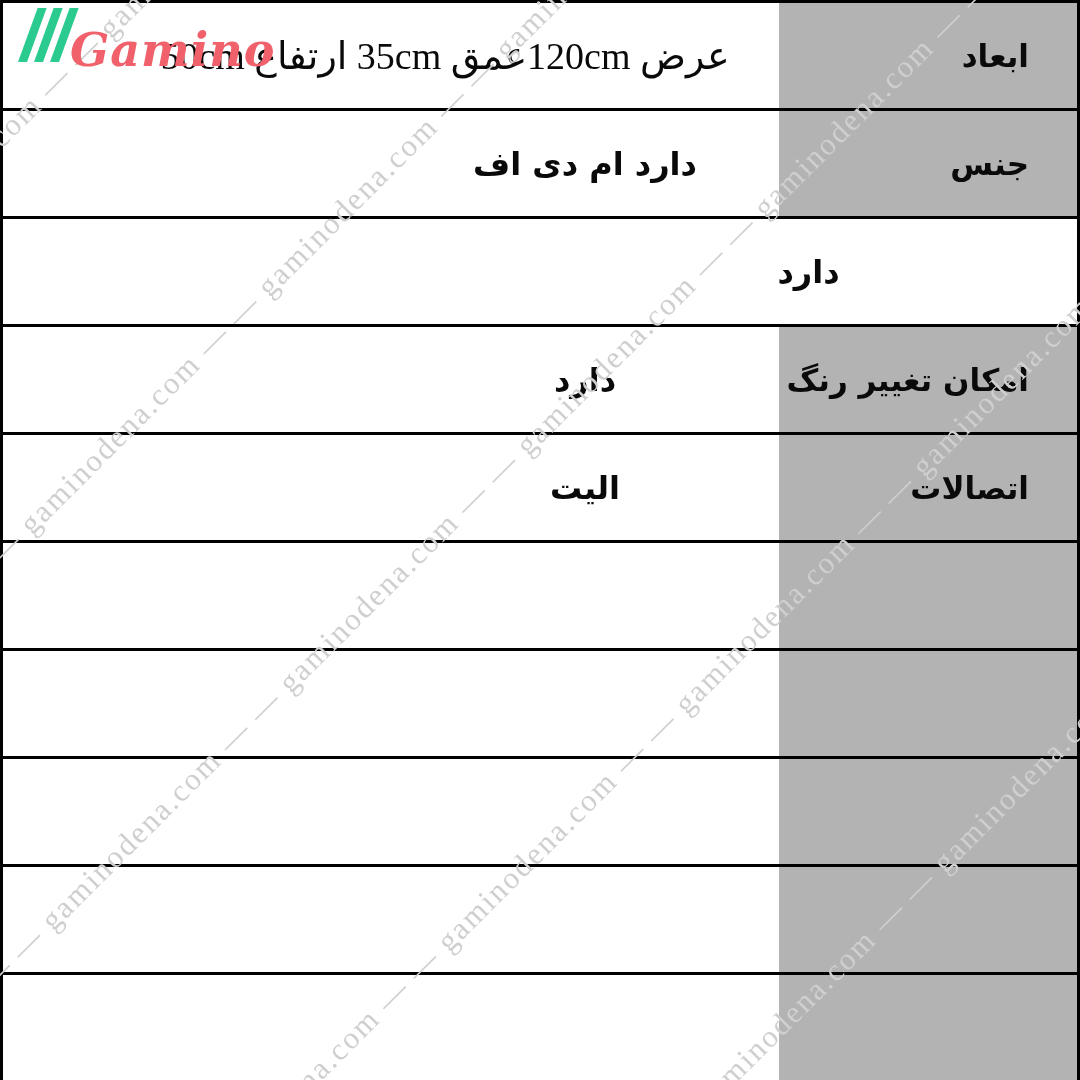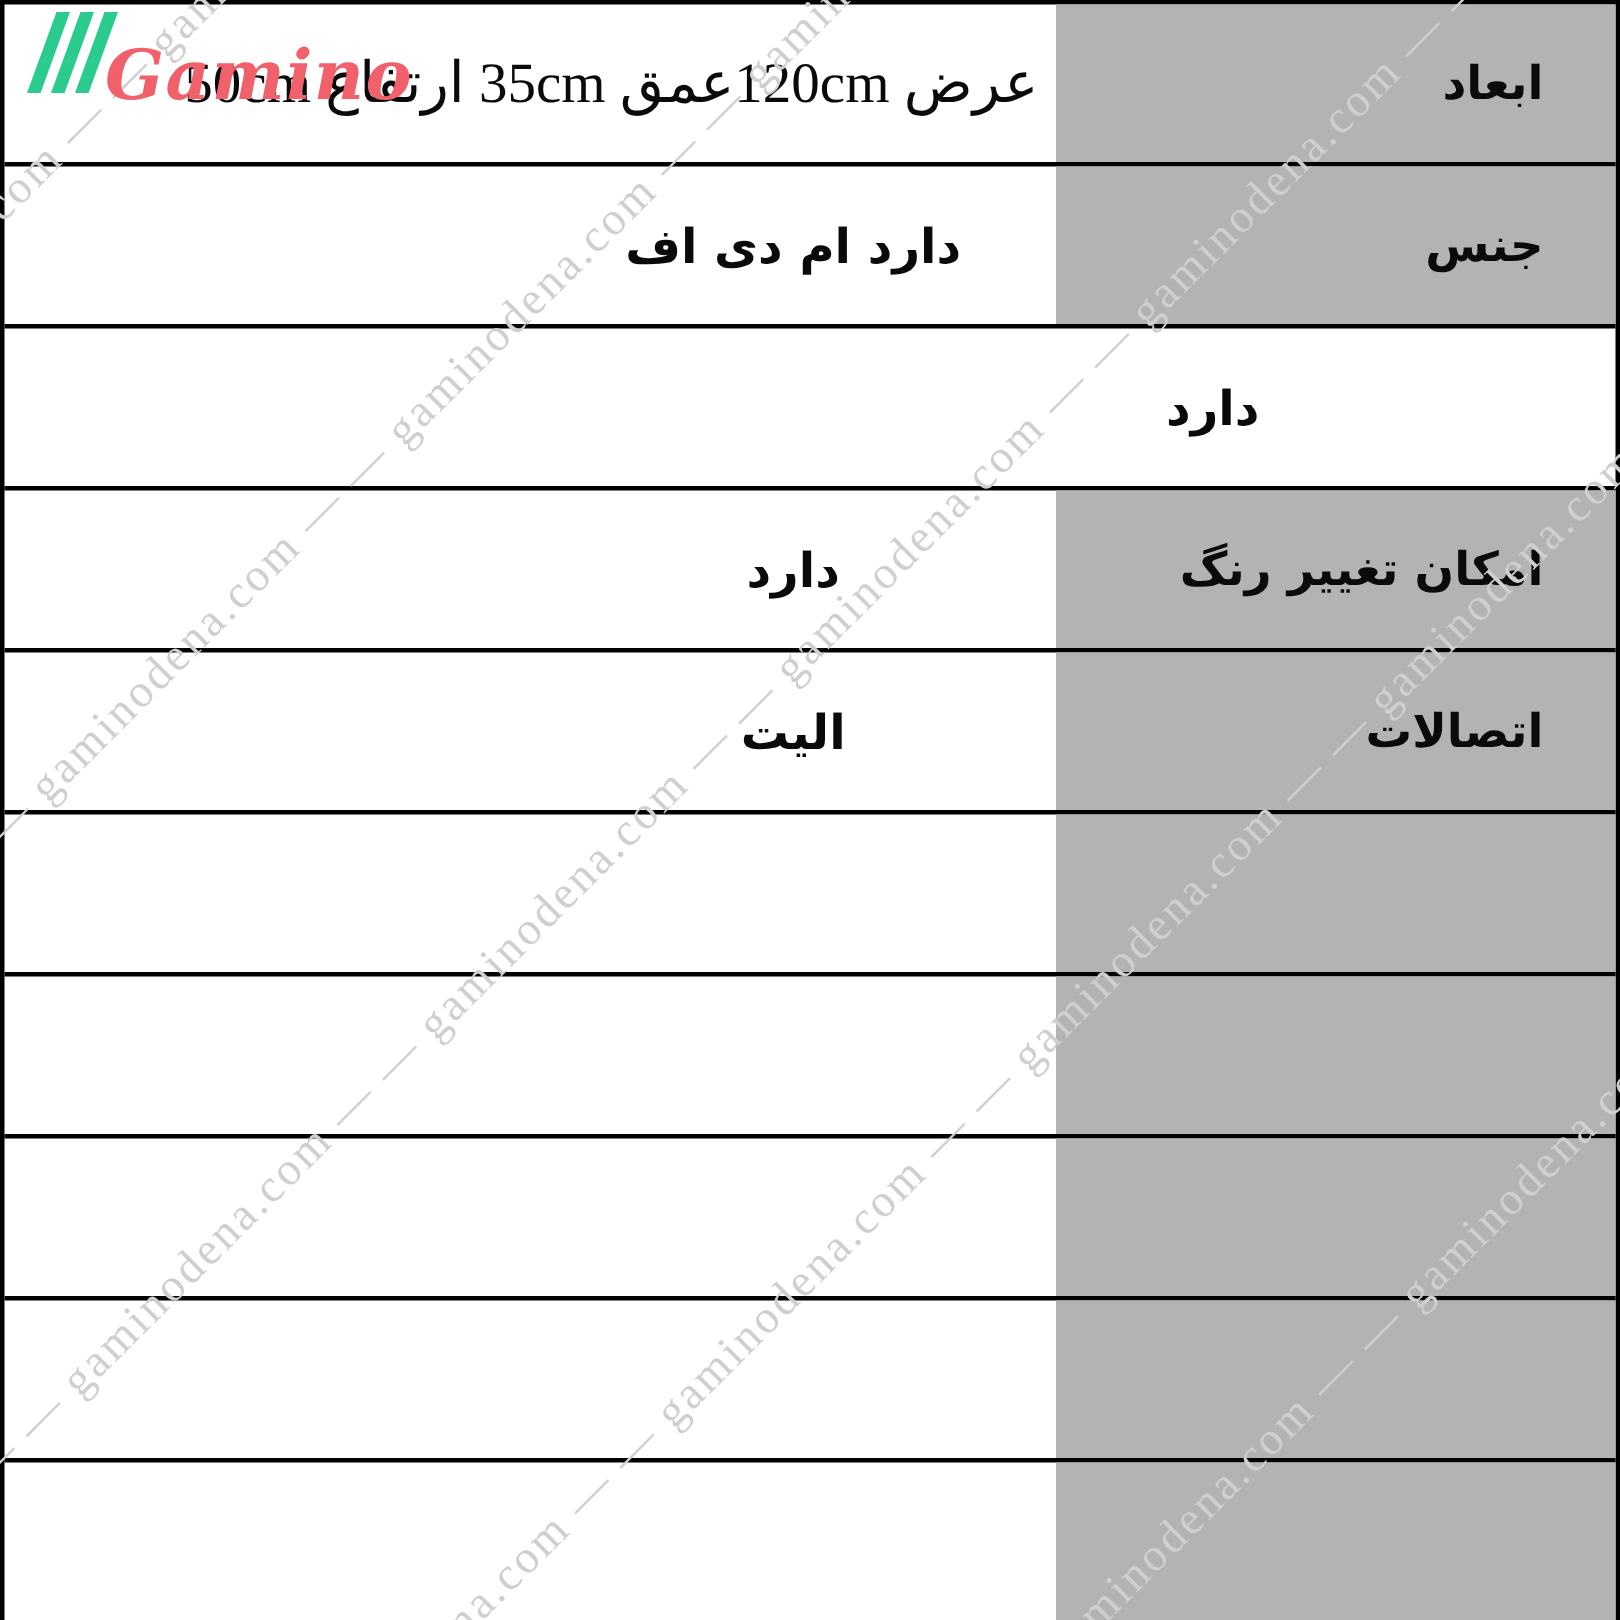--- a/index.html
+++ b/index.html
@@ -17,21 +17,21 @@
     z-index:2;
   }
   .row{
     height:108px;box-sizing:border-box;border-bottom:3px solid #000;
     display:flex;flex-direction:row;position:relative;
   }
   .row:last-child{flex:1;border-bottom:none;height:auto;}
   .cell{box-sizing:border-box;height:100%;}
   .value-cell{flex:1;position:relative;background:transparent;}
   .label-cell{
-    width:373px;background:#b3b3b3;
+    width:298px;background:#b3b3b3;
     display:flex;align-items:center;justify-content:flex-end;
     padding-right:48px;
   }
   .label-text{
     font-weight:bold;font-size:31px;color:#0a0a0a;direction:rtl;
     font-family:"DejaVu Sans", sans-serif;white-space:nowrap;
   }
   .value-inner{
     position:absolute;left:50%;right:0;top:0;bottom:0;
     display:flex;align-items:center;justify-content:center;

